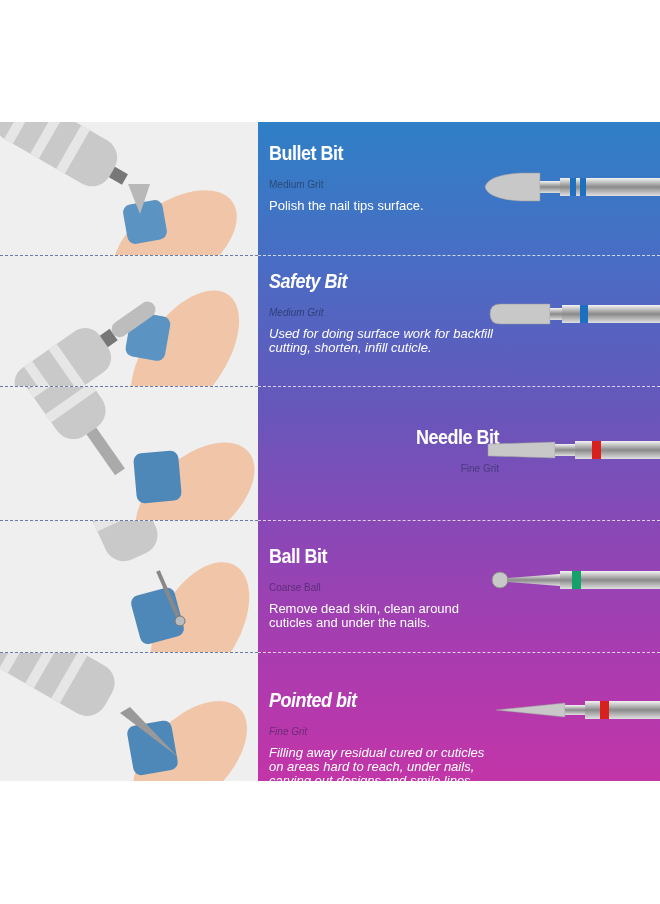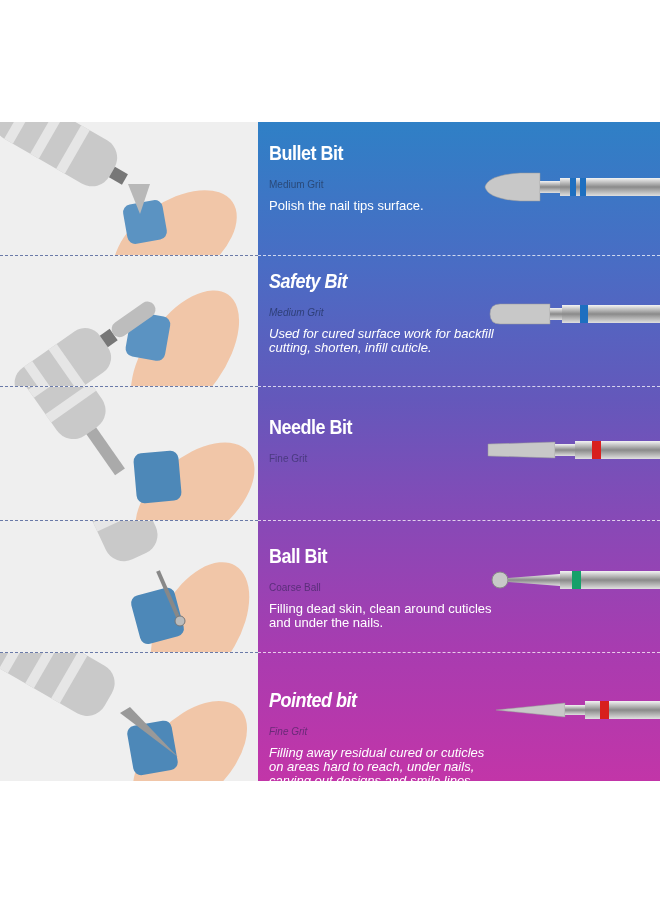--- a/index.html
+++ b/index.html
@@ -74,21 +74,21 @@
         <rect x="30" y="90" width="10" height="50" fill="#e6e6e6"></rect>
         <rect x="60" y="90" width="10" height="50" fill="#e6e6e6"></rect>
         <rect x="110" y="108" width="12" height="14" fill="#777"></rect>
         <rect x="122" y="106" width="50" height="16" rx="8" fill="#bdbdbd"></rect>
       </g>
     </svg>
   </div>
   <div class="text" style="top:148px;font-style:italic;">
     <div class="title">Safety Bit</div>
     <div class="grit" style="color:#2e3f78;">Medium Grit</div>
-    <div class="desc">Used for cured surface work for backfill cutting, shorten, infill cuticle.</div>
+    <div class="desc">Used for doing surface work for backfill cutting, shorten, infill cuticle.</div>
   </div>
   <div class="bit" style="top:172px;">
     <svg width="180" height="40" viewBox="0 0 180 40">
       <path d="M10 20 Q10 10 20 10 L70 10 L70 30 L20 30 Q10 30 10 20 Z" fill="#c8c8c8" stroke="#999" stroke-width="0.5"></path>
       <rect x="70" y="14" width="12" height="12" fill="url(#metal)"></rect>
       <rect x="82" y="11" width="98" height="18" fill="url(#metal)"></rect>
       <rect x="100" y="11" width="8" height="18" fill="#1d6fc0"></rect>
     </svg>
   </div>
   <div class="divider" style="top:264px;">
@@ -102,21 +102,21 @@
       <rect x="135" y="65" width="45" height="50" rx="8" fill="#4d88b8" transform="rotate(-5 157 90)"></rect>
       <g transform="rotate(55 70 10)">
         <rect x="-10" y="-15" width="120" height="55" rx="20" fill="#c9c9c9"></rect>
         <rect x="10" y="-15" width="10" height="55" fill="#e6e6e6"></rect>
         <rect x="40" y="-15" width="10" height="55" fill="#e6e6e6"></rect>
         <rect x="70" y="-15" width="10" height="55" fill="#e6e6e6"></rect>
         <rect x="110" y="6" width="50" height="12" fill="#aaa"></rect>
       </g>
     </svg>
   </div>
-  <div class="text" style="top:294px;">
+  <div class="text" style="top:304px;text-align:right;">
     <div class="title">Needle Bit</div>
     <div class="grit" style="color:#4a3a80;">Fine Grit</div>
   </div>
   <div class="bit" style="top:308px;">
     <svg width="180" height="40" viewBox="0 0 180 40">
       <path d="M8 14 L75 12 L75 28 L8 26 Z" fill="#c8c8c8" stroke="#999" stroke-width="0.5"></path>
       <rect x="75" y="14" width="20" height="12" fill="url(#metal)"></rect>
       <rect x="95" y="11" width="85" height="18" fill="url(#metal)"></rect>
       <rect x="112" y="11" width="9" height="18" fill="#d8201e"></rect>
     </svg>
@@ -135,21 +135,21 @@
         <rect x="80" y="-30" width="10" height="55" fill="#e6e6e6"></rect>
         <rect x="110" y="-30" width="10" height="55" fill="#e6e6e6"></rect>
       </g>
       <line x1="158" y1="50" x2="178" y2="96" stroke="#888" stroke-width="4"></line>
       <circle cx="180" cy="100" r="5" fill="#bbb" stroke="#777"></circle>
     </svg>
   </div>
   <div class="text" style="top:423px;">
     <div class="title">Ball Bit</div>
     <div class="grit" style="color:#5a2e7a;">Coarse Ball</div>
-    <div class="desc">Filling dead skin, clean around cuticles and under the nails.</div>
+    <div class="desc">Remove dead skin, clean around cuticles and under the nails.</div>
   </div>
   <div class="bit" style="top:438px;">
     <svg width="180" height="40" viewBox="0 0 180 40">
       <circle cx="20" cy="20" r="8" fill="#c8c8c8" stroke="#888"></circle>
       <path d="M28 18 L80 14 L80 26 L28 22 Z" fill="url(#metal)"></path>
       <rect x="80" y="11" width="100" height="18" fill="url(#metal)"></rect>
       <rect x="92" y="11" width="9" height="18" fill="#16a06a"></rect>
     </svg>
   </div>
   <div class="divider" style="top:530px;">

